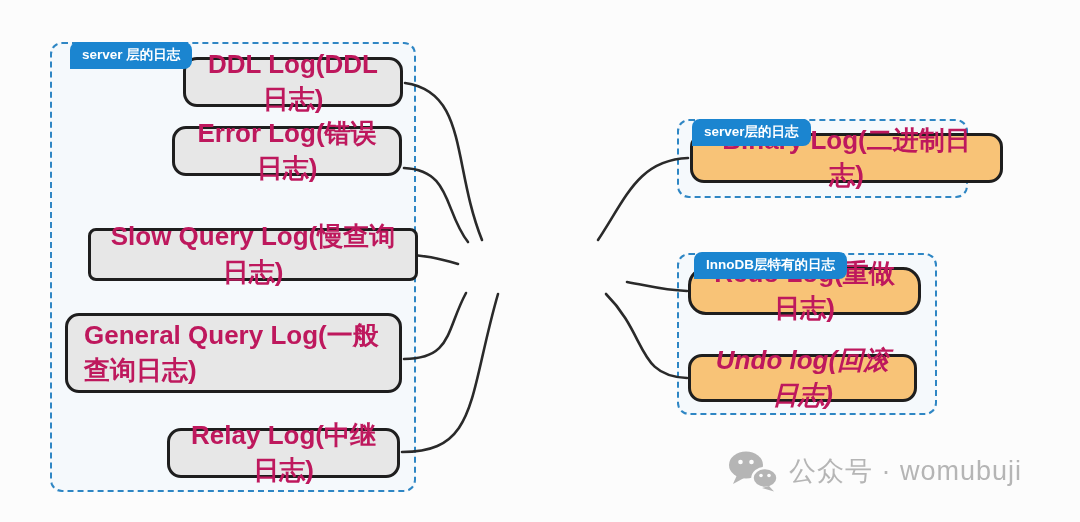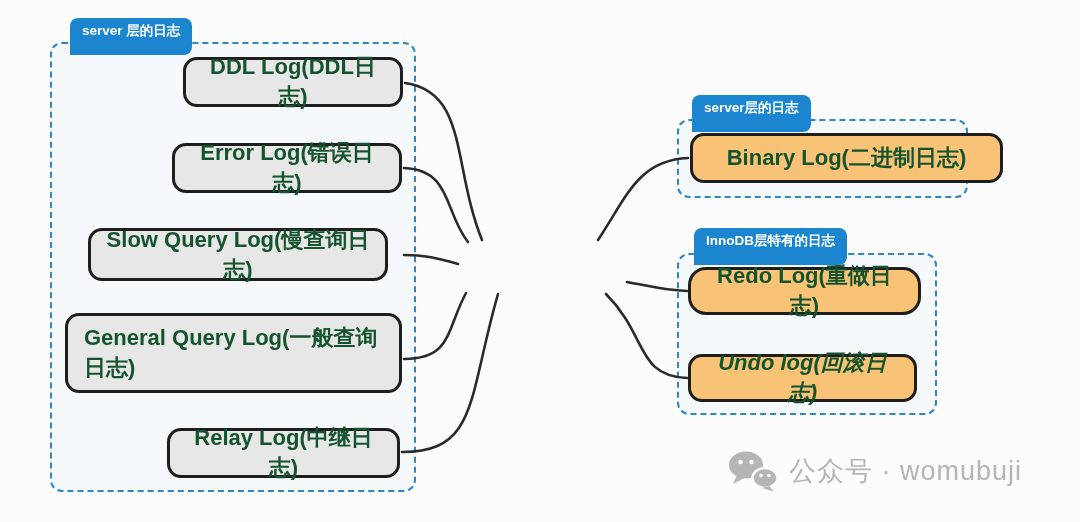--- a/index.html
+++ b/index.html
@@ -28,24 +28,25 @@
   .group-innodb { left: 677px; top: 253px; width: 256px; height: 158px; }
 
   
   .tag {
     position: absolute;
     background: var(--tag-fill, #1b85d0);
     color: #ffffff;
     font-size: 13.5px;
     font-weight: bold;
     line-height: 1;
-    padding: 6px 12px 17px;
+    padding: 6px 12px 7px;
     border-radius: 8px 8px 8px 0;
     z-index: 4;
     white-space: nowrap;
+    margin-top: 24px;
   }
   .tag-left   { left: 70px;  top: 18px;  }
   .tag-binlog { left: 692px; top: 95px;  }
   .tag-innodb { left: 694px; top: 228px; }
 
   
   svg.connectors {
     position: absolute;
     left: 0; top: 0;
     width: 1080px; height: 522px;
@@ -63,32 +64,32 @@
   .node {
     position: absolute;
     border: 3px solid var(--node-border, #1e1e1e);
     border-radius: 14px;
     box-sizing: border-box;
     display: flex;
     align-items: center;
     justify-content: center;
     text-align: center;
     font-weight: bold;
-    font-size: 22px;
-    color: #14532d;
+    font-size: 26px;
+    color: #be185d;
     line-height: 1.35;
     padding: 4px 14px;
     z-index: 3;
   }
   .node-gray   { background: var(--left-node-fill, #e7e7e7); }
   .node-orange { background: var(--right-node-fill, #f8c377); }
 
   .node-ddl     { left: 183px; top: 57px;  width: 220px; height: 50px; }
-  .node-error   { left: 172px; top: 143px; width: 230px; height: 50px; }
-  .node-slow    { left: 88px;  top: 228px; width: 300px; height: 53px; }
+  .node-error   { left: 172px; top: 126px; width: 230px; height: 50px; }
+  .node-slow    { left: 88px;  top: 228px; width: 330px; height: 53px; border-radius: 8px; }
   .node-general { left: 65px;  top: 313px; width: 337px; height: 80px;
                   justify-content: flex-start; text-align: left; padding: 8px 16px; }
   .node-relay   { left: 167px; top: 428px; width: 233px; height: 50px; }
 
   .node-center {
     left: 458px; top: 240px; width: 169px; height: 53px;
     background: var(--center-fill, #1377c4);
     border: none;
     border-radius: 12px;
     color: #ffffff;

